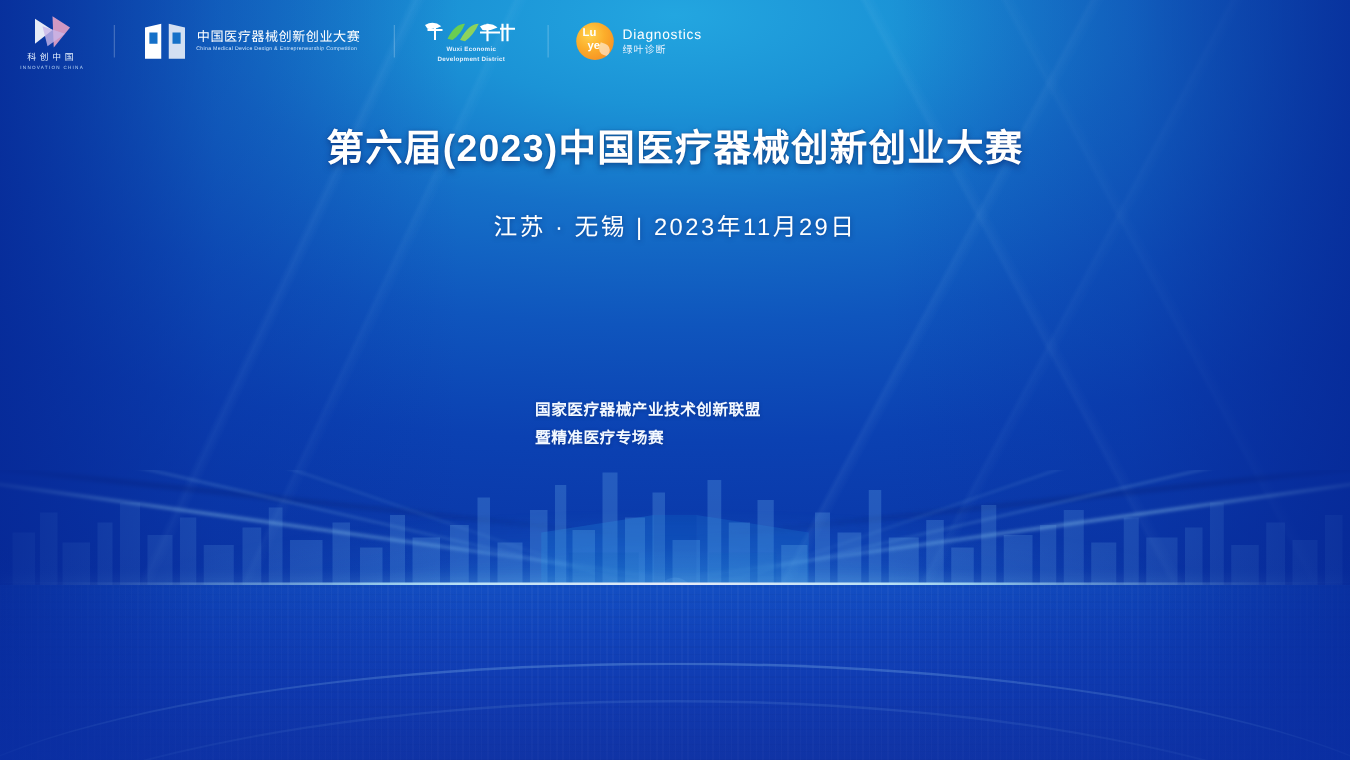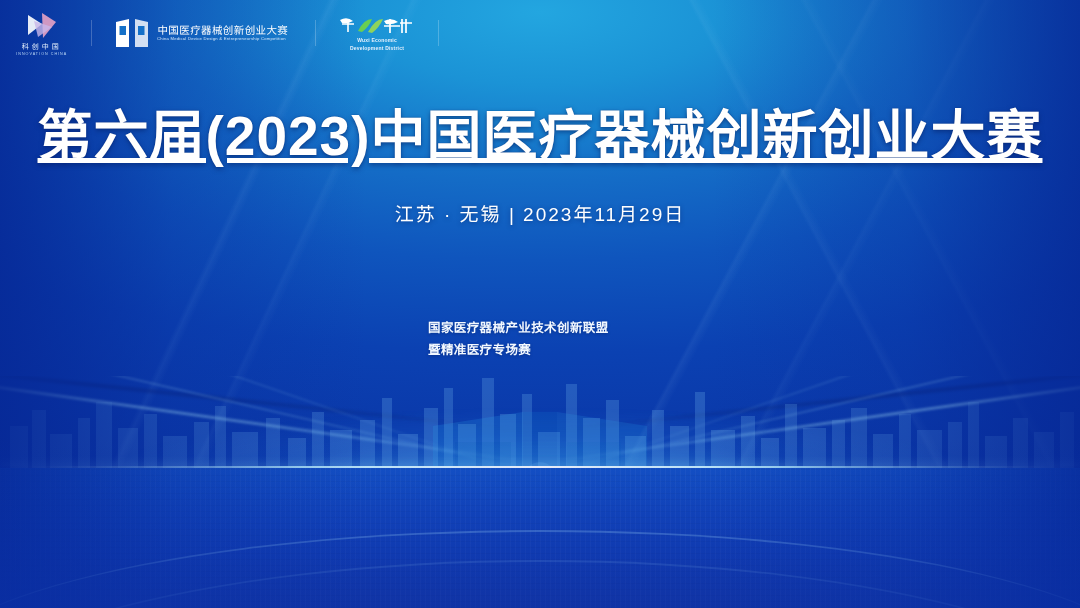--- a/index.html
+++ b/index.html
@@ -133,24 +133,23 @@
   }
   .lg-luye .txt{display:flex;flex-direction:column;gap:2px;}
   .lg-luye .en{font-size:11px;color:#fff;letter-spacing:.6px;line-height:1;}
   .lg-luye .cn{font-size:8px;color:#e6f1fd;letter-spacing:.8px;line-height:1;}
 
   
   .headline{
     position:absolute;left:0;right:0;top:100px;text-align:center;
   }
   .title-line{
-    font-size:55px;font-weight:700;color:#ffffff;letter-spacing:1px;line-height:1.33;
+    font-size:30px;font-weight:700;color:#ffffff;letter-spacing:1px;line-height:1.33;
     text-shadow:0 2px 5px rgba(4,30,96,.55), 0 0 1px rgba(4,30,96,.6);
     white-space:nowrap;
-    text-decoration:underline;
   }
   .subtitle{
     margin-top:26px;
     font-size:19px;font-weight:400;color:#ffffff;letter-spacing:2px;
     text-shadow:0 1px 4px rgba(4,30,96,.5);
     white-space:nowrap;
   }
 
   
   .credits{
@@ -312,20 +311,31 @@
           <path d="M52 4 L52 18 M46 11 L62 11" stroke="#ffffff" stroke-width="1.7" fill="none"></path>
           <path d="M64 4 L64 18 M68 4 L68 18 M62 8 L74 8" stroke="#ffffff" stroke-width="1.7" fill="none"></path>
         </svg>
       </span>
       <span class="en">Wuxi Economic</span>
       <span class="en">Development District</span>
     </div>
 
     <span class="logo-divider"></span>
 
+    <div class="logo lg-luye">
+      <span class="badge">
+        <span class="lu">Lu</span>
+        <span class="ye">ye</span>
+        <span class="leaf"></span>
+      </span>
+      <span class="txt">
+        <span class="en">Diagnostics</span>
+        <span class="cn">绿叶诊断</span>
+      </span>
+    </div>
 
   </div>
 
   <div class="headline">
     <div class="title-line">第六届(2023)中国医疗器械创新创业大赛</div>
     <div class="subtitle">江苏 · 无锡 | 2023年11月29日</div>
   </div>
 
   <div class="credits">
 

